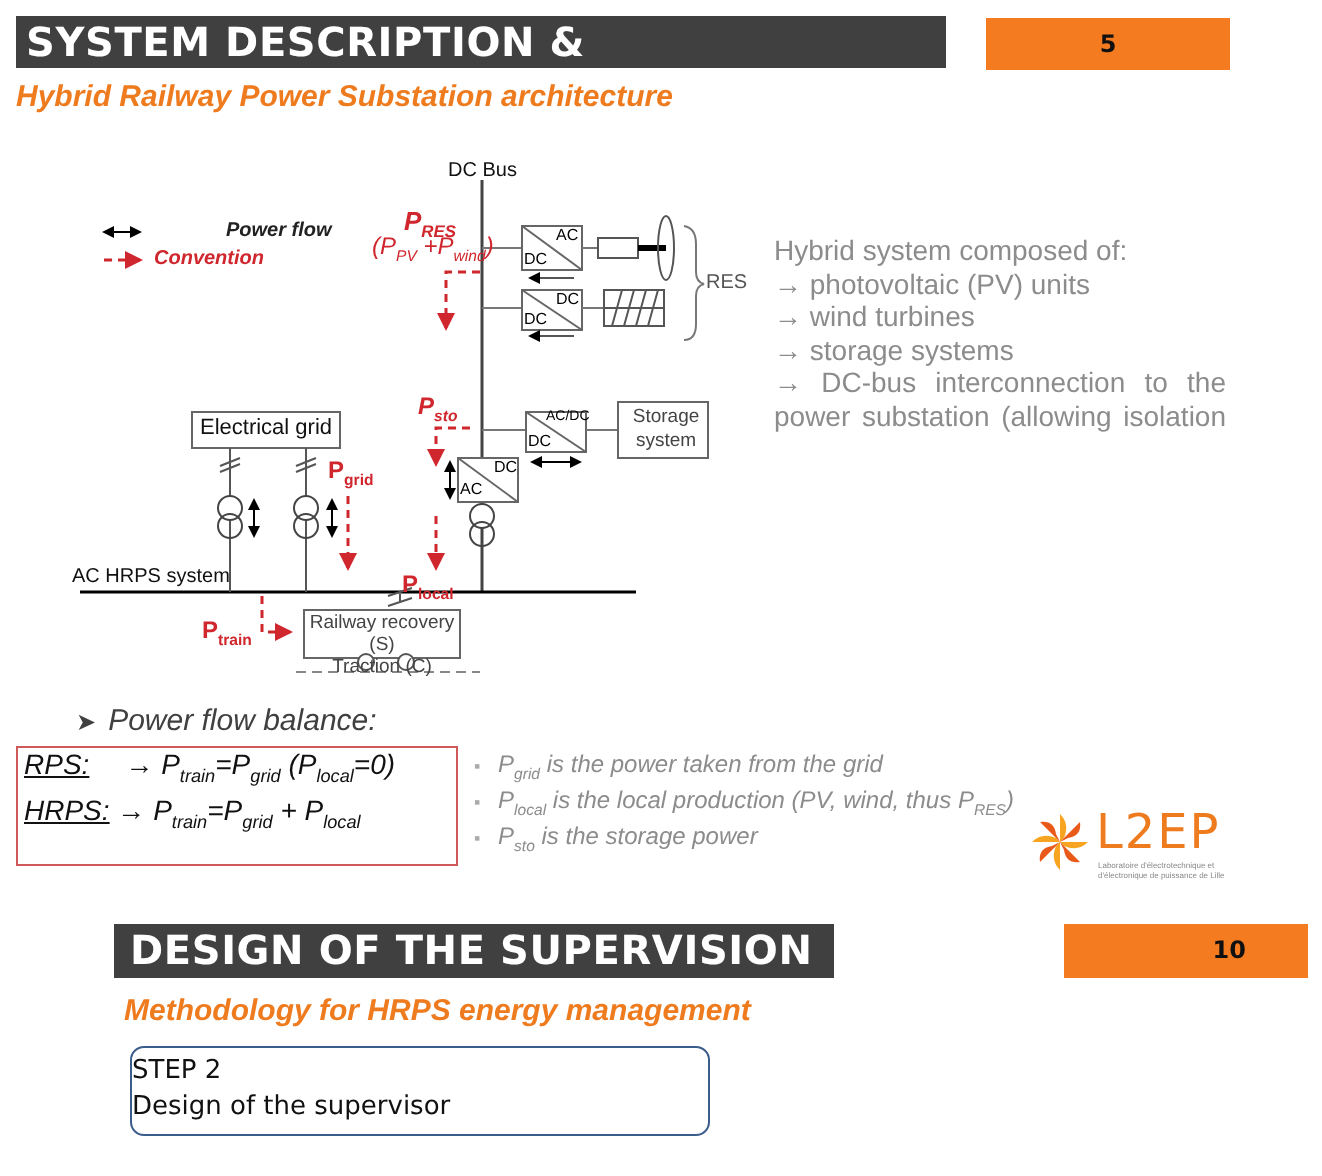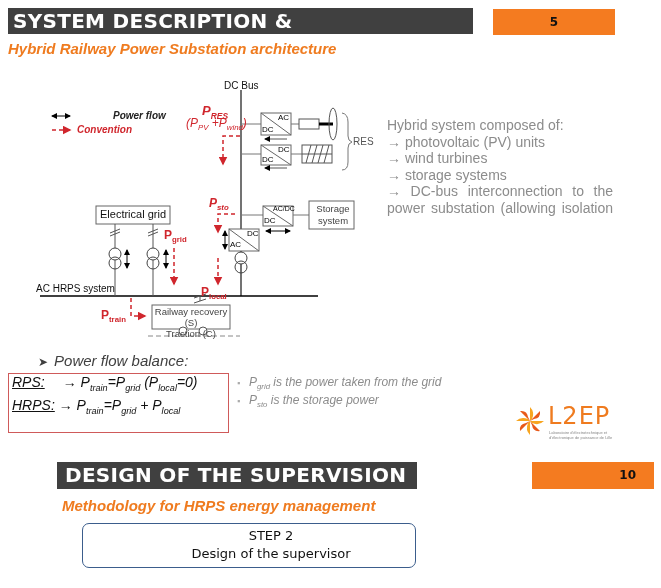--- a/index.html
+++ b/index.html
@@ -9,21 +9,21 @@
   .sub{position:absolute;color:#ef7b1f;font-weight:bold;font-style:italic;font-size:15px;}
   .abs{position:absolute;}
   .red{color:#d0262d;}
   .rhs{position:absolute;left:387px;top:117px;width:226px;color:#8c8c8c;font-size:14px;line-height:16.5px;}
   .rhs .j{text-align:justify;text-align-last:justify;}
   .eqbox{position:absolute;left:8px;top:373px;width:219px;height:58px;border:1px solid #cf5a5a;font-style:italic;font-size:14px;color:#111;line-height:17px;}
   .eqbox u{text-decoration:underline;margin-top:36px;}
   .bul{position:absolute;left:237px;top:376px;font-style:italic;color:#8c8c8c;font-size:12px;line-height:13.5px;}
   .bul .b{display:inline-block;width:12px;font-style:normal;color:#aaa;font-size:9px;}
   sub{font-size:65%;}
-  .step{position:absolute;left:82px;top:523px;width:288px;height:43px;border:1.5px solid #3b5d8c;border-radius:7px;text-align:center;font-size:13px;color:#111;line-height:18px;font-family:"DejaVu Sans",sans-serif;padding-left:44px;}
+  .step{position:absolute;left:65px;top:523px;width:288px;height:43px;border:1.5px solid #3b5d8c;border-radius:7px;text-align:left;font-size:13px;color:#111;line-height:18px;font-family:"DejaVu Sans",sans-serif;}
 </style>
 </head>
 <body>
 
 <div class="hdr" style="left:8px;top:8px;width:465px;height:26px;font-size:20px;line-height:26px;padding-left:5px;box-sizing:border-box;">SYSTEM DESCRIPTION &amp; SPECIFICATIONS</div>
 <div class="num" style="left:493px;top:9px;width:122px;height:26px;line-height:26px;text-align:center;">5</div>
 <div class="sub" style="left:8px;top:40px;">Hybrid Railway Power Substation architecture</div>
 
 <svg width="661" height="370" style="position:absolute;left:0;top:0;" xmlns="http://www.w3.org/2000/svg">
   <defs>
@@ -156,20 +156,21 @@
 
 <div class="abs" style="left:38px;top:352px;font-size:15px;font-style:italic;color:#404040;"><span style="font-style:normal;font-size:12px;margin-right:6px;">➤</span><span>Power flow balance:</span></div>
 
 <div class="eqbox">
   <div style="padding-left:3px;"><u>RPS:</u><span style="display:inline-block;width:18px;"></span>→ P<sub>train</sub>=P<sub>grid</sub> (P<sub>local</sub>=0)</div>
   <div style="padding-left:3px;"><u>HRPS:</u> → P<sub>train</sub>=P<sub>grid</sub> + P<sub>local</sub></div>
 </div>
 
 <div class="bul">
   <div><span class="b">▪</span>P<sub>grid</sub><span> is the power taken from the grid</span></div>
+  <div><span class="b">▪</span>P<sub>local</sub><span> is the local production (PV, wind, thus P</span><sub>RES</sub>)</div>
   <div><span class="b">▪</span>P<sub>sto</sub><span> is the storage power</span></div>
 </div>
 
 <div class="abs" style="left:515px;top:402px;width:140px;height:40px;">
   <svg width="30" height="30" style="position:absolute;left:0;top:4px;" viewBox="0 0 30 30">
     <g fill="#f7a520">
       <path d="M15,15 L15,1 Q20,6 17,13 z"></path>
       <path d="M15,15 L29,15 Q24,20 17,17 z"></path>
       <path d="M15,15 L15,29 Q10,24 13,17 z"></path>
       <path d="M15,15 L1,15 Q6,10 13,13 z"></path>
@@ -180,19 +181,19 @@
       <path d="M15,15 L5,25 Q4,18 11,17 z"></path>
       <path d="M15,15 L5,5 Q12,4 13,11 z"></path>
     </g>
   </svg>
   <span style="position:absolute;left:33px;top:0;font-size:24px;color:#ef7b1f;letter-spacing:1px;font-family:'DejaVu Sans',sans-serif;">L2EP</span>
   <span style="position:absolute;left:34px;top:28px;font-size:4px;color:#888;white-space:nowrap;">Laboratoire d'électrotechnique et</span>
   <span style="position:absolute;left:34px;top:33px;font-size:4px;color:#888;white-space:nowrap;">d'électronique de puissance de Lille</span>
 </div>
 
 <div class="hdr" style="left:57px;top:462px;width:360px;height:27px;font-size:20px;line-height:27px;padding-left:8px;box-sizing:border-box;">DESIGN OF THE SUPERVISION STRATEGY</div>
-<div class="num" style="left:532px;top:462px;width:122px;height:27px;line-height:27px;text-align:right;padding-right:18px;box-sizing:border-box;">10</div>
+<div class="num" style="left:532px;top:462px;width:122px;height:27px;line-height:27px;text-align:right;padding-right:31px;box-sizing:border-box;">10</div>
 <div class="sub" style="left:62px;top:497px;">Methodology for HRPS energy management</div>
 
 <div class="step">
   <div style="margin-top:3px;">STEP 2</div>
   <div>Design of the supervisor</div>
 </div>
 
 </body></html>

